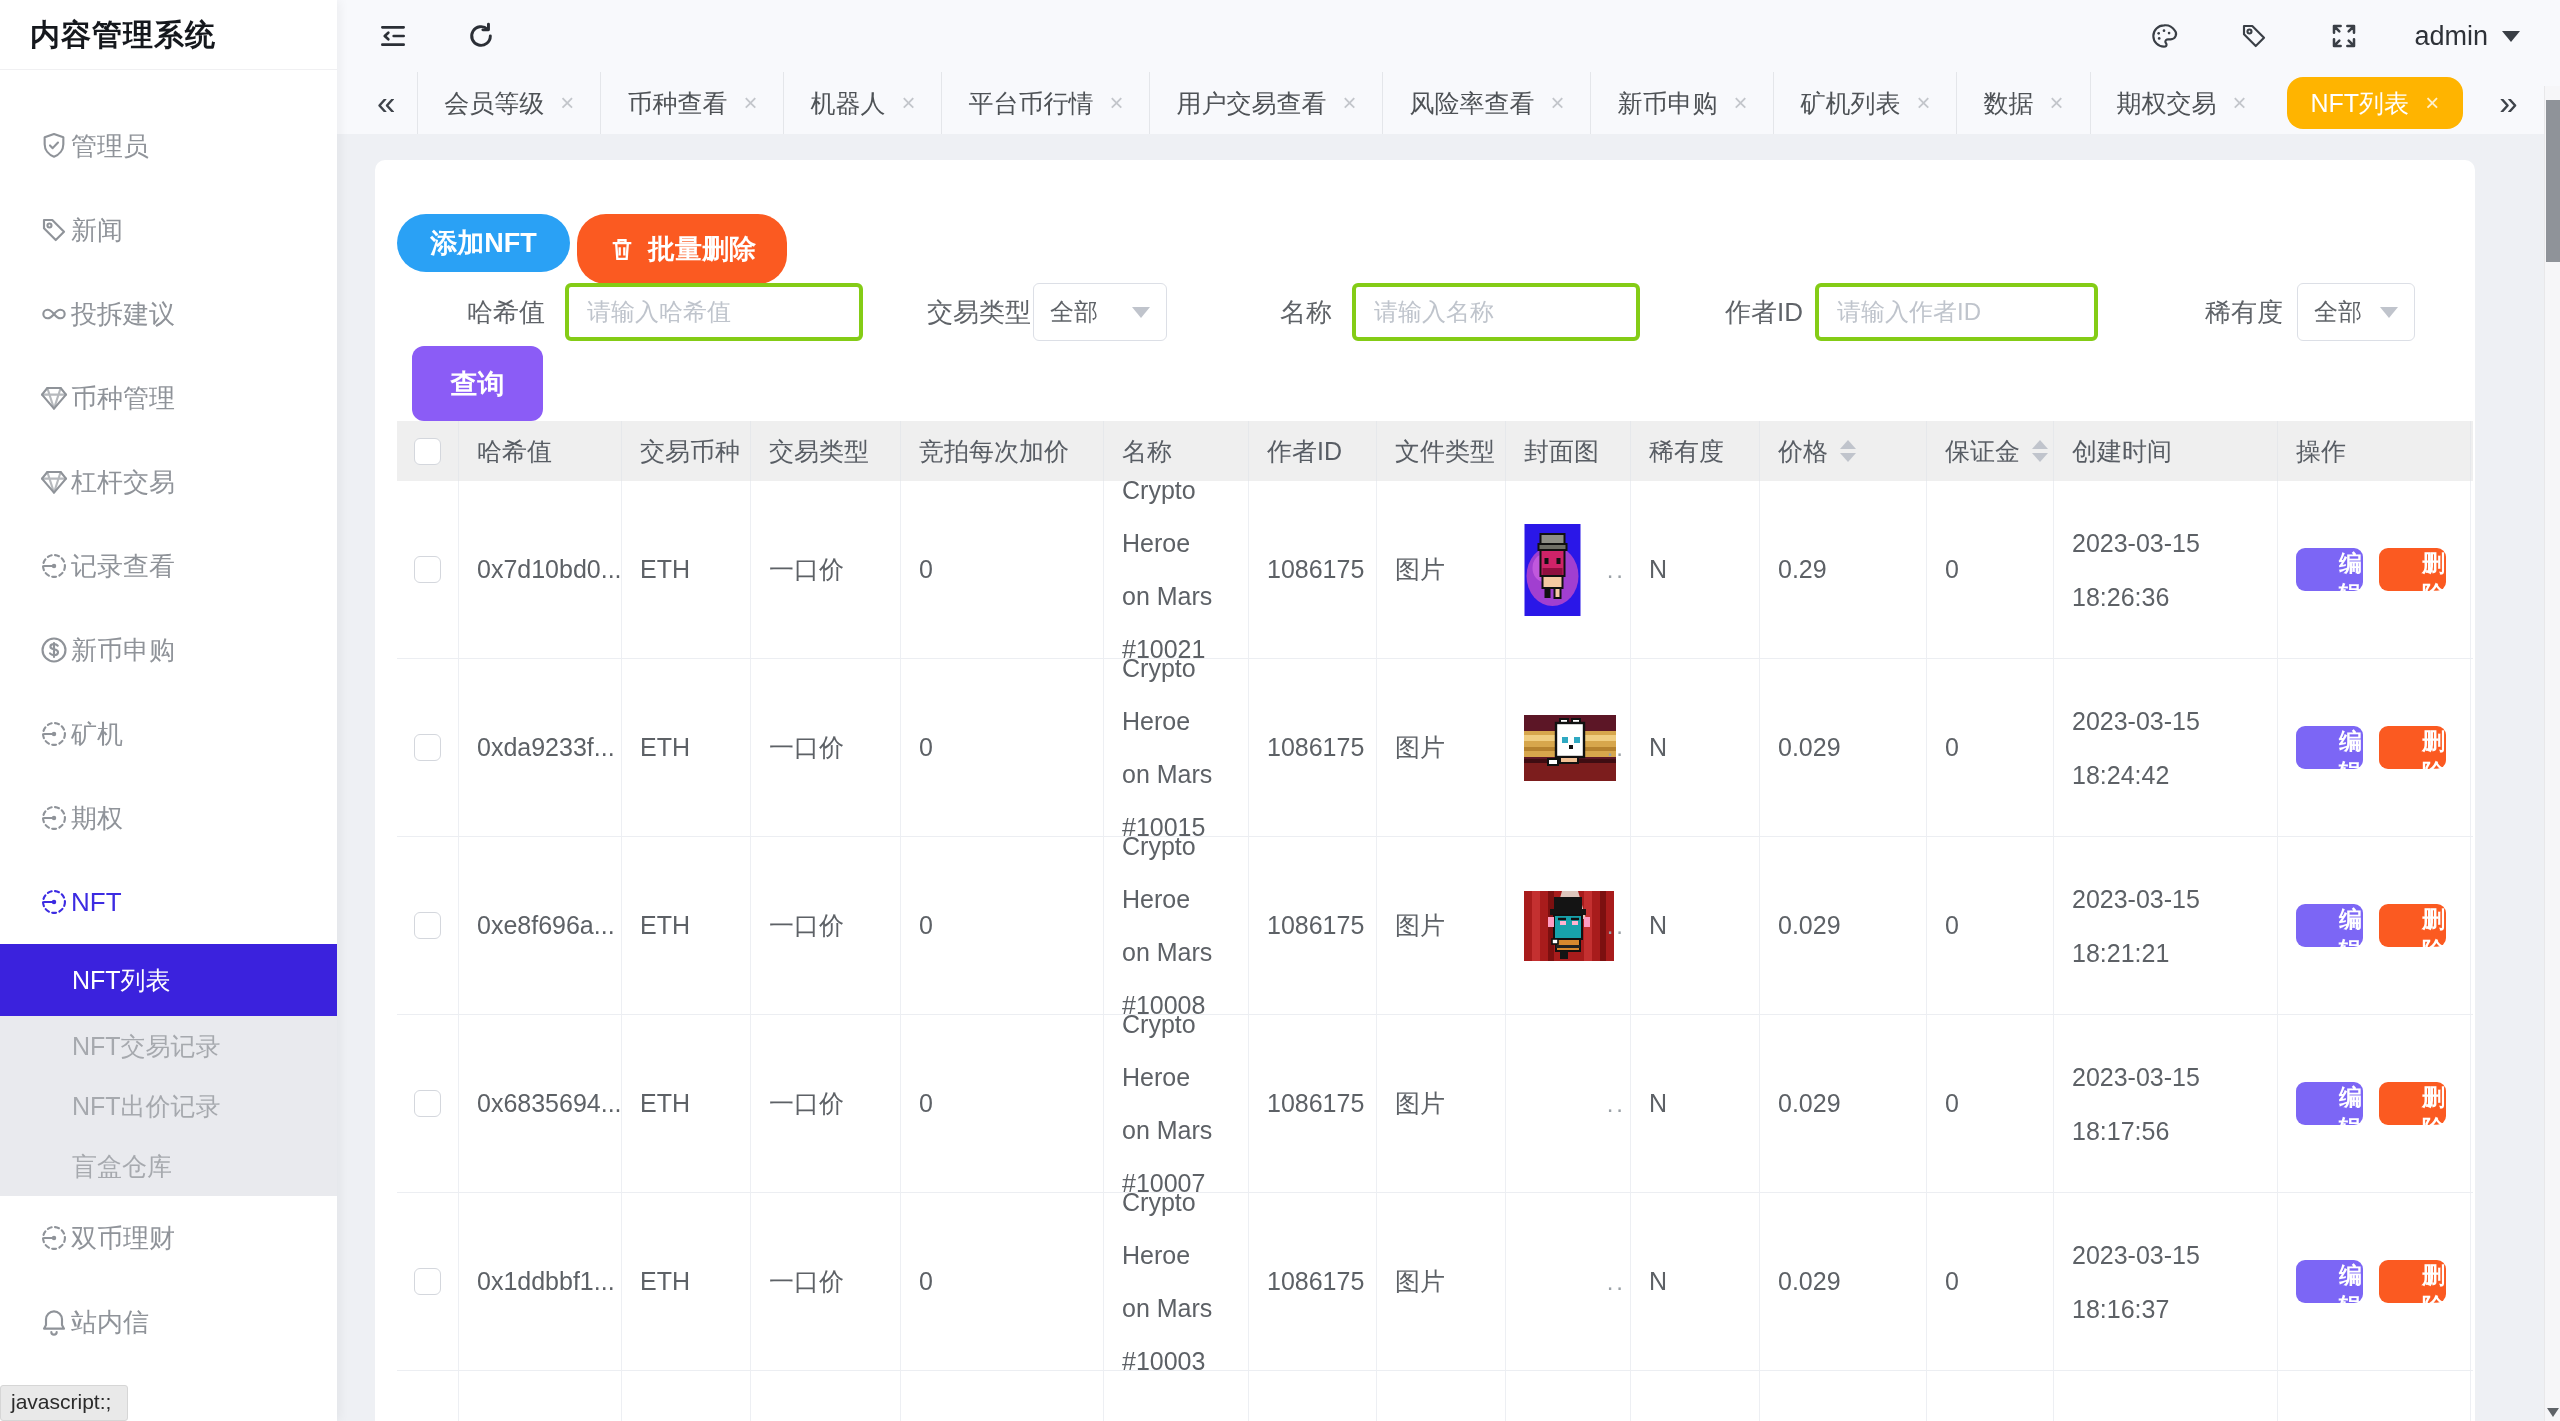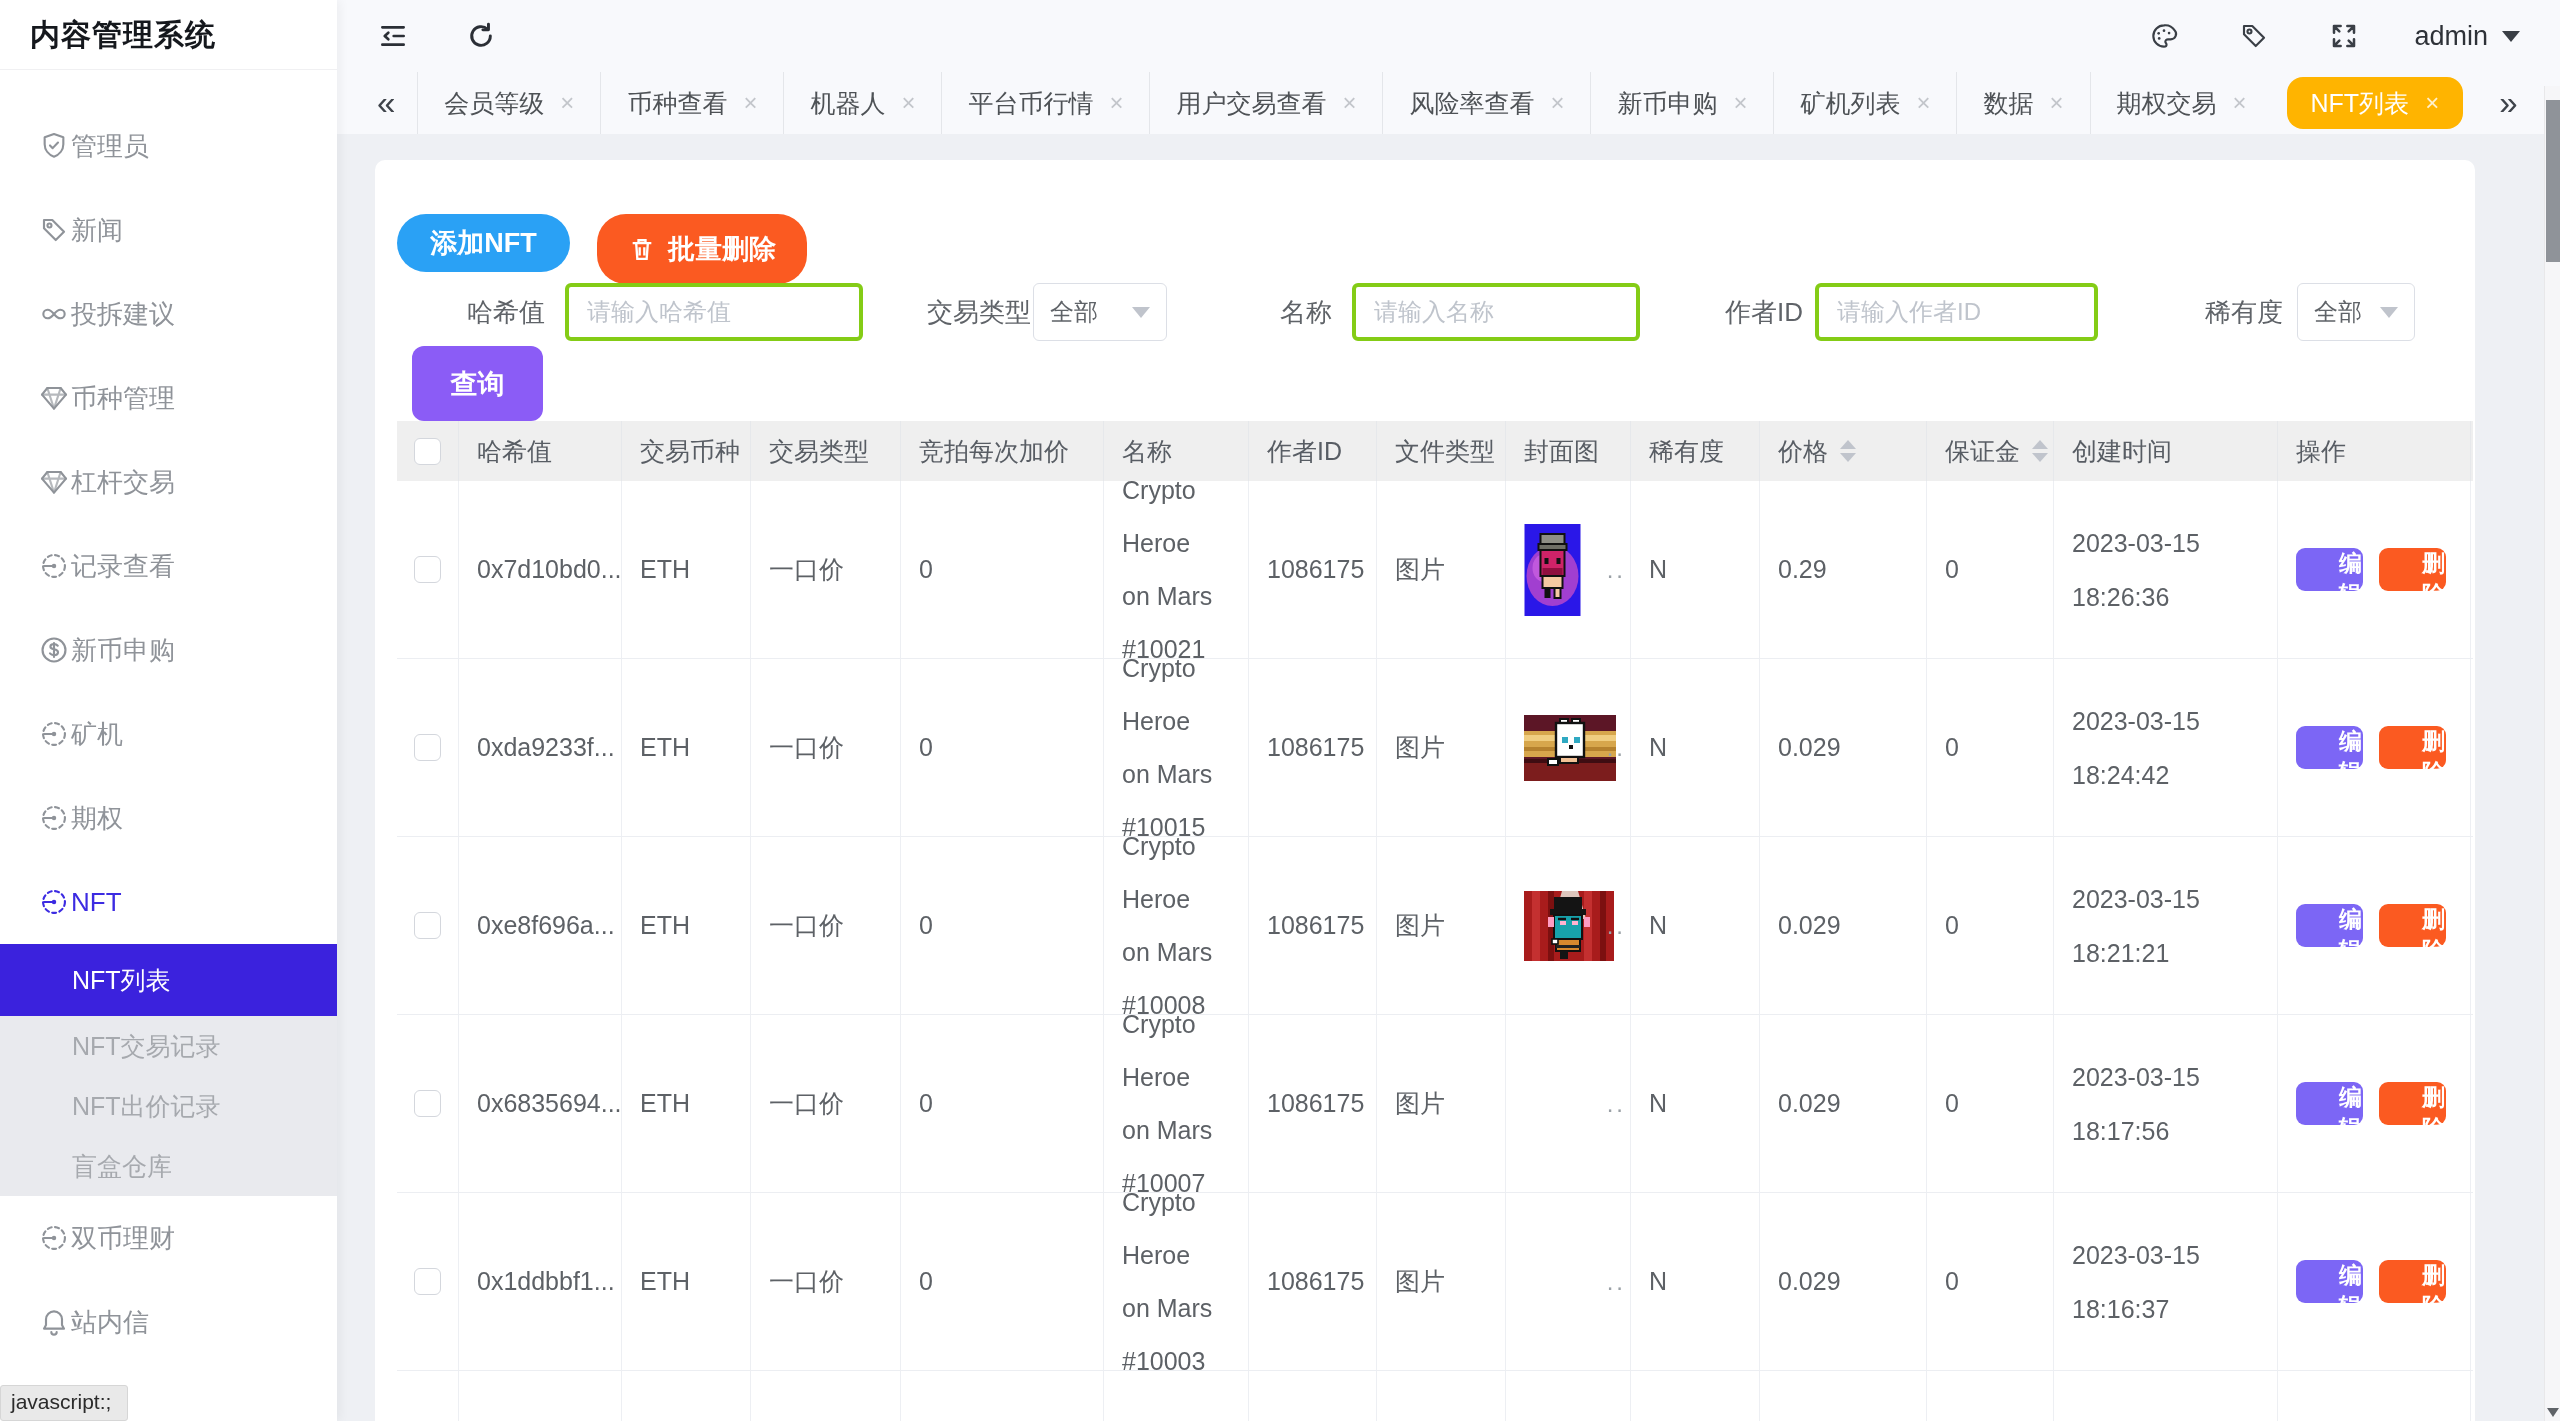--- a/index.html
+++ b/index.html
@@ -44,21 +44,21 @@
   .tab.active .tab-close { color:rgba(255,255,255,.8); }
   .tabbar-end { margin-left:auto; display:flex; align-items:center; gap:34px; padding-right:28px; }
 
   
   .main { position:absolute; left:337px; top:134px; width:2223px; height:1287px; overflow:hidden; }
   .card { position:absolute; left:38px; top:26px; width:2100px; height:1420px; background:#fff; border-radius:10px; }
 
   .btn { border:none; cursor:pointer; color:#fff; font-weight:bold; font-family:inherit; }
   .btn-add  { position:absolute; left:22px;  top:54px; width:173px; height:58px; border-radius:29px;
               background:#2aa1f5; font-size:27px; }
-  .btn-bulk { position:absolute; left:222px; top:54px; width:210px; height:70px; border-radius:29px;
+  .btn-bulk { position:absolute; left:202px; top:54px; width:210px; height:70px; border-radius:29px;
               background:#fb5a21; font-size:27px; display:flex; align-items:center; justify-content:center; gap:12px; }
   .btn-bulk svg { width:28px; height:28px; }
   .btn-query { position:absolute; left:37px; top:186px; width:131px; height:75px; border-radius:12px;
                background:#8b5cf6; font-size:27px; }
 
   .filters { position:absolute; left:0; top:123px; width:100%; height:64px; }
   .f-label { position:absolute; top:0; height:58px; line-height:58px; font-size:26px; color:#5f6368; }
   .f-input { position:absolute; top:0; height:58px; border:4px solid #84cc16; border-radius:6px;
              font-size:24px; color:#333; padding:0 18px; outline:none; font-family:inherit; background:#fff; }
   .f-input::placeholder { color:#bfc4cc; }

